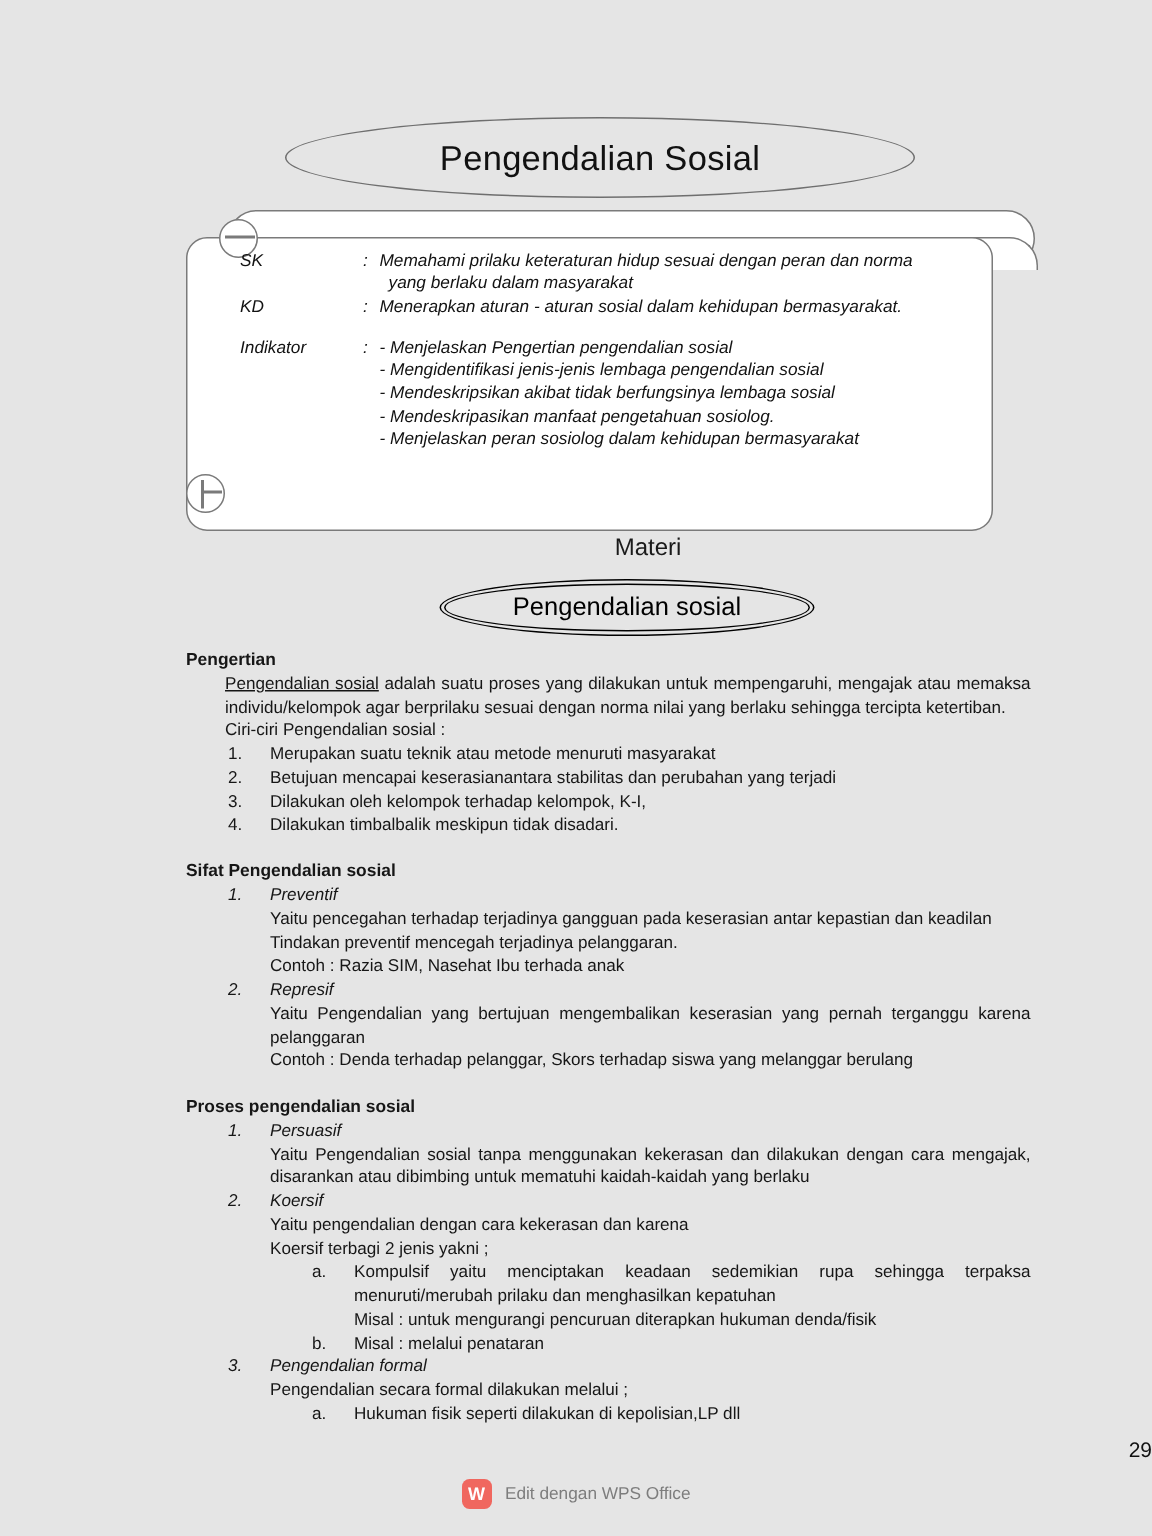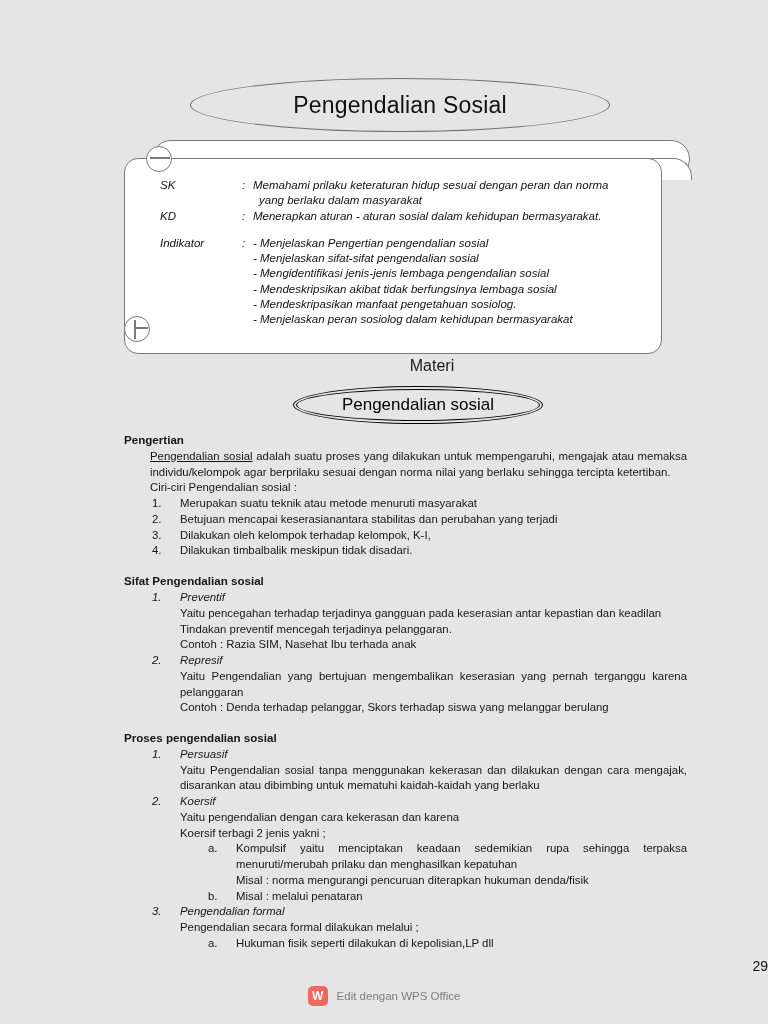--- a/index.html
+++ b/index.html
@@ -122,21 +122,21 @@
     left: 9px;
     top: 10px;
     width: 14px;
     height: 1.7px;
     background: #7a7a7a;
   }
 
   .scroll-content {
     position: absolute;
     left: 36px;
-    top: 38px;
+    top: 27px;
     width: 480px;
     font-style: italic;
     font-size: 11.5px;
     color: #121212;
     line-height: 1.33;
   }
   .sk-row {
     display: flex;
     margin-bottom: 0px;
   }
@@ -331,21 +331,20 @@
       </div>
 
       <div class="ind-gap"></div>
 
       <div class="sk-row">
         <div class="sk-label">Indikator</div>
         <div class="sk-colon">:</div>
         <div class="sk-value">
           <ul class="ind-list">
             <li>- Menjelaskan Pengertian pengendalian sosial</li>
-            <li>- Menjelaskan sifat-sifat pengendalian sosial</li>
             <li>- Mengidentifikasi jenis-jenis lembaga pengendalian sosial</li>
             <li>- Mendeskripsikan akibat tidak berfungsinya lembaga sosial</li>
             <li>- Mendeskripasikan manfaat pengetahuan sosiolog.</li>
             <li>- Menjelaskan peran sosiolog dalam kehidupan bermasyarakat</li>
           </ul>
         </div>
       </div>
 
     </div>
   </div>
@@ -400,21 +399,21 @@
 
       <li>
         <span class="mk">2.</span>
         <span class="it">Koersif</span>
         <p class="para left">Yaitu pengendalian dengan cara kekerasan dan karena</p>
         <p class="para left">Koersif terbagi 2 jenis  yakni ;</p>
         <ol class="alpha">
           <li>
             <span class="mk">a.</span>
             <p class="para">Kompulsif yaitu menciptakan keadaan sedemikian rupa   sehingga terpaksa menuruti/merubah prilaku dan menghasilkan kepatuhan</p>
-            <p class="para left">Misal : norma mengurangi pencuruan diterapkan hukuman denda/fisik</p>
+            <p class="para left">Misal : untuk mengurangi pencuruan diterapkan hukuman denda/fisik</p>
           </li>
           <li>
             <span class="mk">b.</span>
             <p class="para left">Misal : melalui penataran</p>
           </li>
         </ol>
       </li>
 
       <li>
         <span class="mk">3.</span>

